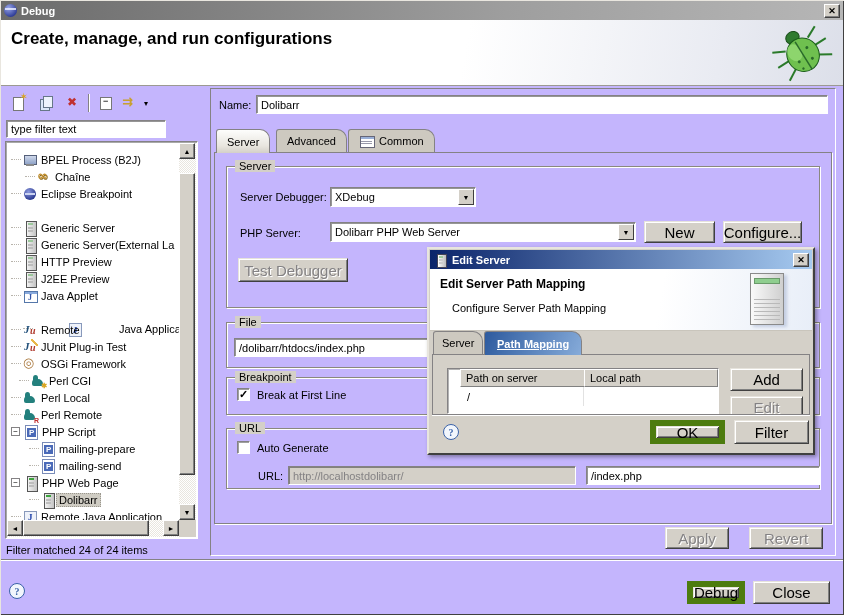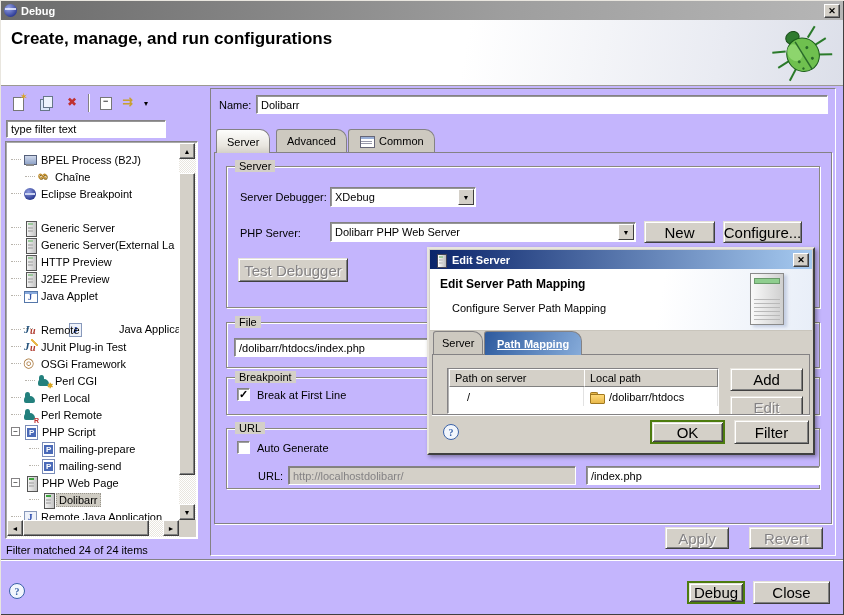--- a/index.html
+++ b/index.html
@@ -21,21 +21,21 @@
   
   .banner{left:1px;top:20px;right:1px;height:66px;background:linear-gradient(100deg,#ffffff 55%,#e9ebf2 85%,#dcdfe9);
     border-bottom:1px solid #9c9a92;}
   .banner h1{margin:0;position:absolute;left:10px;top:9px;font-size:17px;font-weight:bold;}
   .bugsvg{position:absolute;right:8px;top:1px;}
 
   
   .btn{background:#d4d0c8;border:1px solid;border-color:#e6e3dc #404040 #404040 #e6e3dc;
     box-shadow:inset 1px 1px 0 #fff, inset -1px -1px 0 #808080;
     display:flex;align-items:center;justify-content:center;font-size:15px;cursor:default;}
-  .btn.default{border:2px solid #4d7c0f;box-shadow:inset 1px 1px 0 #e6e3dc, inset -1px -1px 0 #404040, inset 2px 2px 0 #fff, inset -2px -2px 0 #808080;}
+  .btn.default{border:6px solid #4d7c0f;box-shadow:inset 1px 1px 0 #e6e3dc, inset -1px -1px 0 #404040, inset 2px 2px 0 #fff, inset -2px -2px 0 #808080;}
   .btn.disabled{color:#848284;text-shadow:1px 1px 0 #fff;}
   .field{background:#fff;border:1px solid;border-color:#848284 #fff #fff #848284;
     box-shadow:inset 1px 1px 0 rgba(64,64,64,.55);padding:2px 4px;display:flex;align-items:center;white-space:nowrap;overflow:hidden;}
   .field.disabled{background:#d4d0c8;color:#848284;}
   .combo{padding-right:18px;}
   .combo .arrow{position:absolute;right:1px;top:1px;bottom:1px;width:16px;background:#d4d0c8;
     border:1px solid;border-color:#fff #404040 #404040 #fff;display:flex;align-items:center;justify-content:center;font-size:7px;color:#000;}
   .cb{width:13px;height:13px;background:#fff;border:1px solid;border-color:#848284 #fff #fff #848284;
     box-shadow:inset 1px 1px 0 rgba(64,64,64,.5);display:flex;align-items:center;justify-content:center;
     font-size:11px;font-weight:bold;line-height:1;}
@@ -254,21 +254,21 @@
         <div class="tree-row" style="top: 196px; padding-left: 4px;">
           <span class="guide"></span>
           <span class="ti i-junitp"></span>
           <span class="tlabel">JUnit Plug-in Test</span>
         </div>
         <div class="tree-row" style="top: 213px; padding-left: 4px;">
           <span class="guide"></span>
           <span class="ti i-osgi"></span>
           <span class="tlabel">OSGi Framework</span>
         </div>
-        <div class="tree-row" style="top: 230px; padding-left: 18px;">
+        <div class="tree-row" style="top: 230px; padding-left: 12px;">
           <span class="guide"></span>
           <span class="ti i-perlcgi">
             <i class="badge gold">✱</i>
           </span>
           <span class="tlabel">Perl CGI</span>
         </div>
         <div class="tree-row" style="top: 247px; padding-left: 4px;">
           <span class="guide"></span>
           <span class="ti i-perl"></span>
           <span class="tlabel">Perl Local</span>
@@ -410,29 +410,25 @@
     <div class="abs dlg-tabrow">
       <span class="tab dlg-tab" style="left:1px;padding:0 8px">
           <span>Server</span>
         </span>
       <span class="tab dlg-tab active" style="left:52px;padding:0 12px">
           <span>Path Mapping</span>
         </span>
     </div>
     <div class="abs dlg-content">
       <div class="pm-table" id="pm-table">
-          <div class="pm-hcell" style="left: 1px; width: 136px;">Path on server</div>
+          <div class="pm-hcell" style="left: 12px; width: 136px;">Path on server</div>
           <div class="pm-hcell" style="left: 136px; width: 134px;">Local path</div>
           <div class="pm-cell" style="left: 0px; width: 136px;">
             <span style="padding-left: 14px;">/</span>
           </div>
-          <div class="pm-cell" style="left: 136px; width: 134px;">
-            <span class="ti i-folder"></span>
-            <span>/dolibarr/htdocs</span>
-          </div>
         </div>
       <div class="abs btn" style="left:297px;top:13px;width:73px;height:23px">Add</div>
       <div class="abs btn disabled" style="left:297px;top:41px;width:73px;height:23px">Edit</div>
     </div>
     <div class="abs dlg-sep"></div>
     <span class="abs help" style="left:14px;top:175px">?</span>
     <div class="abs btn default" style="left:221px;top:171px;width:75px;height:24px">OK</div>
     <div class="abs btn" style="left:305px;top:171px;width:75px;height:24px">Filter</div>
   </div>
 

